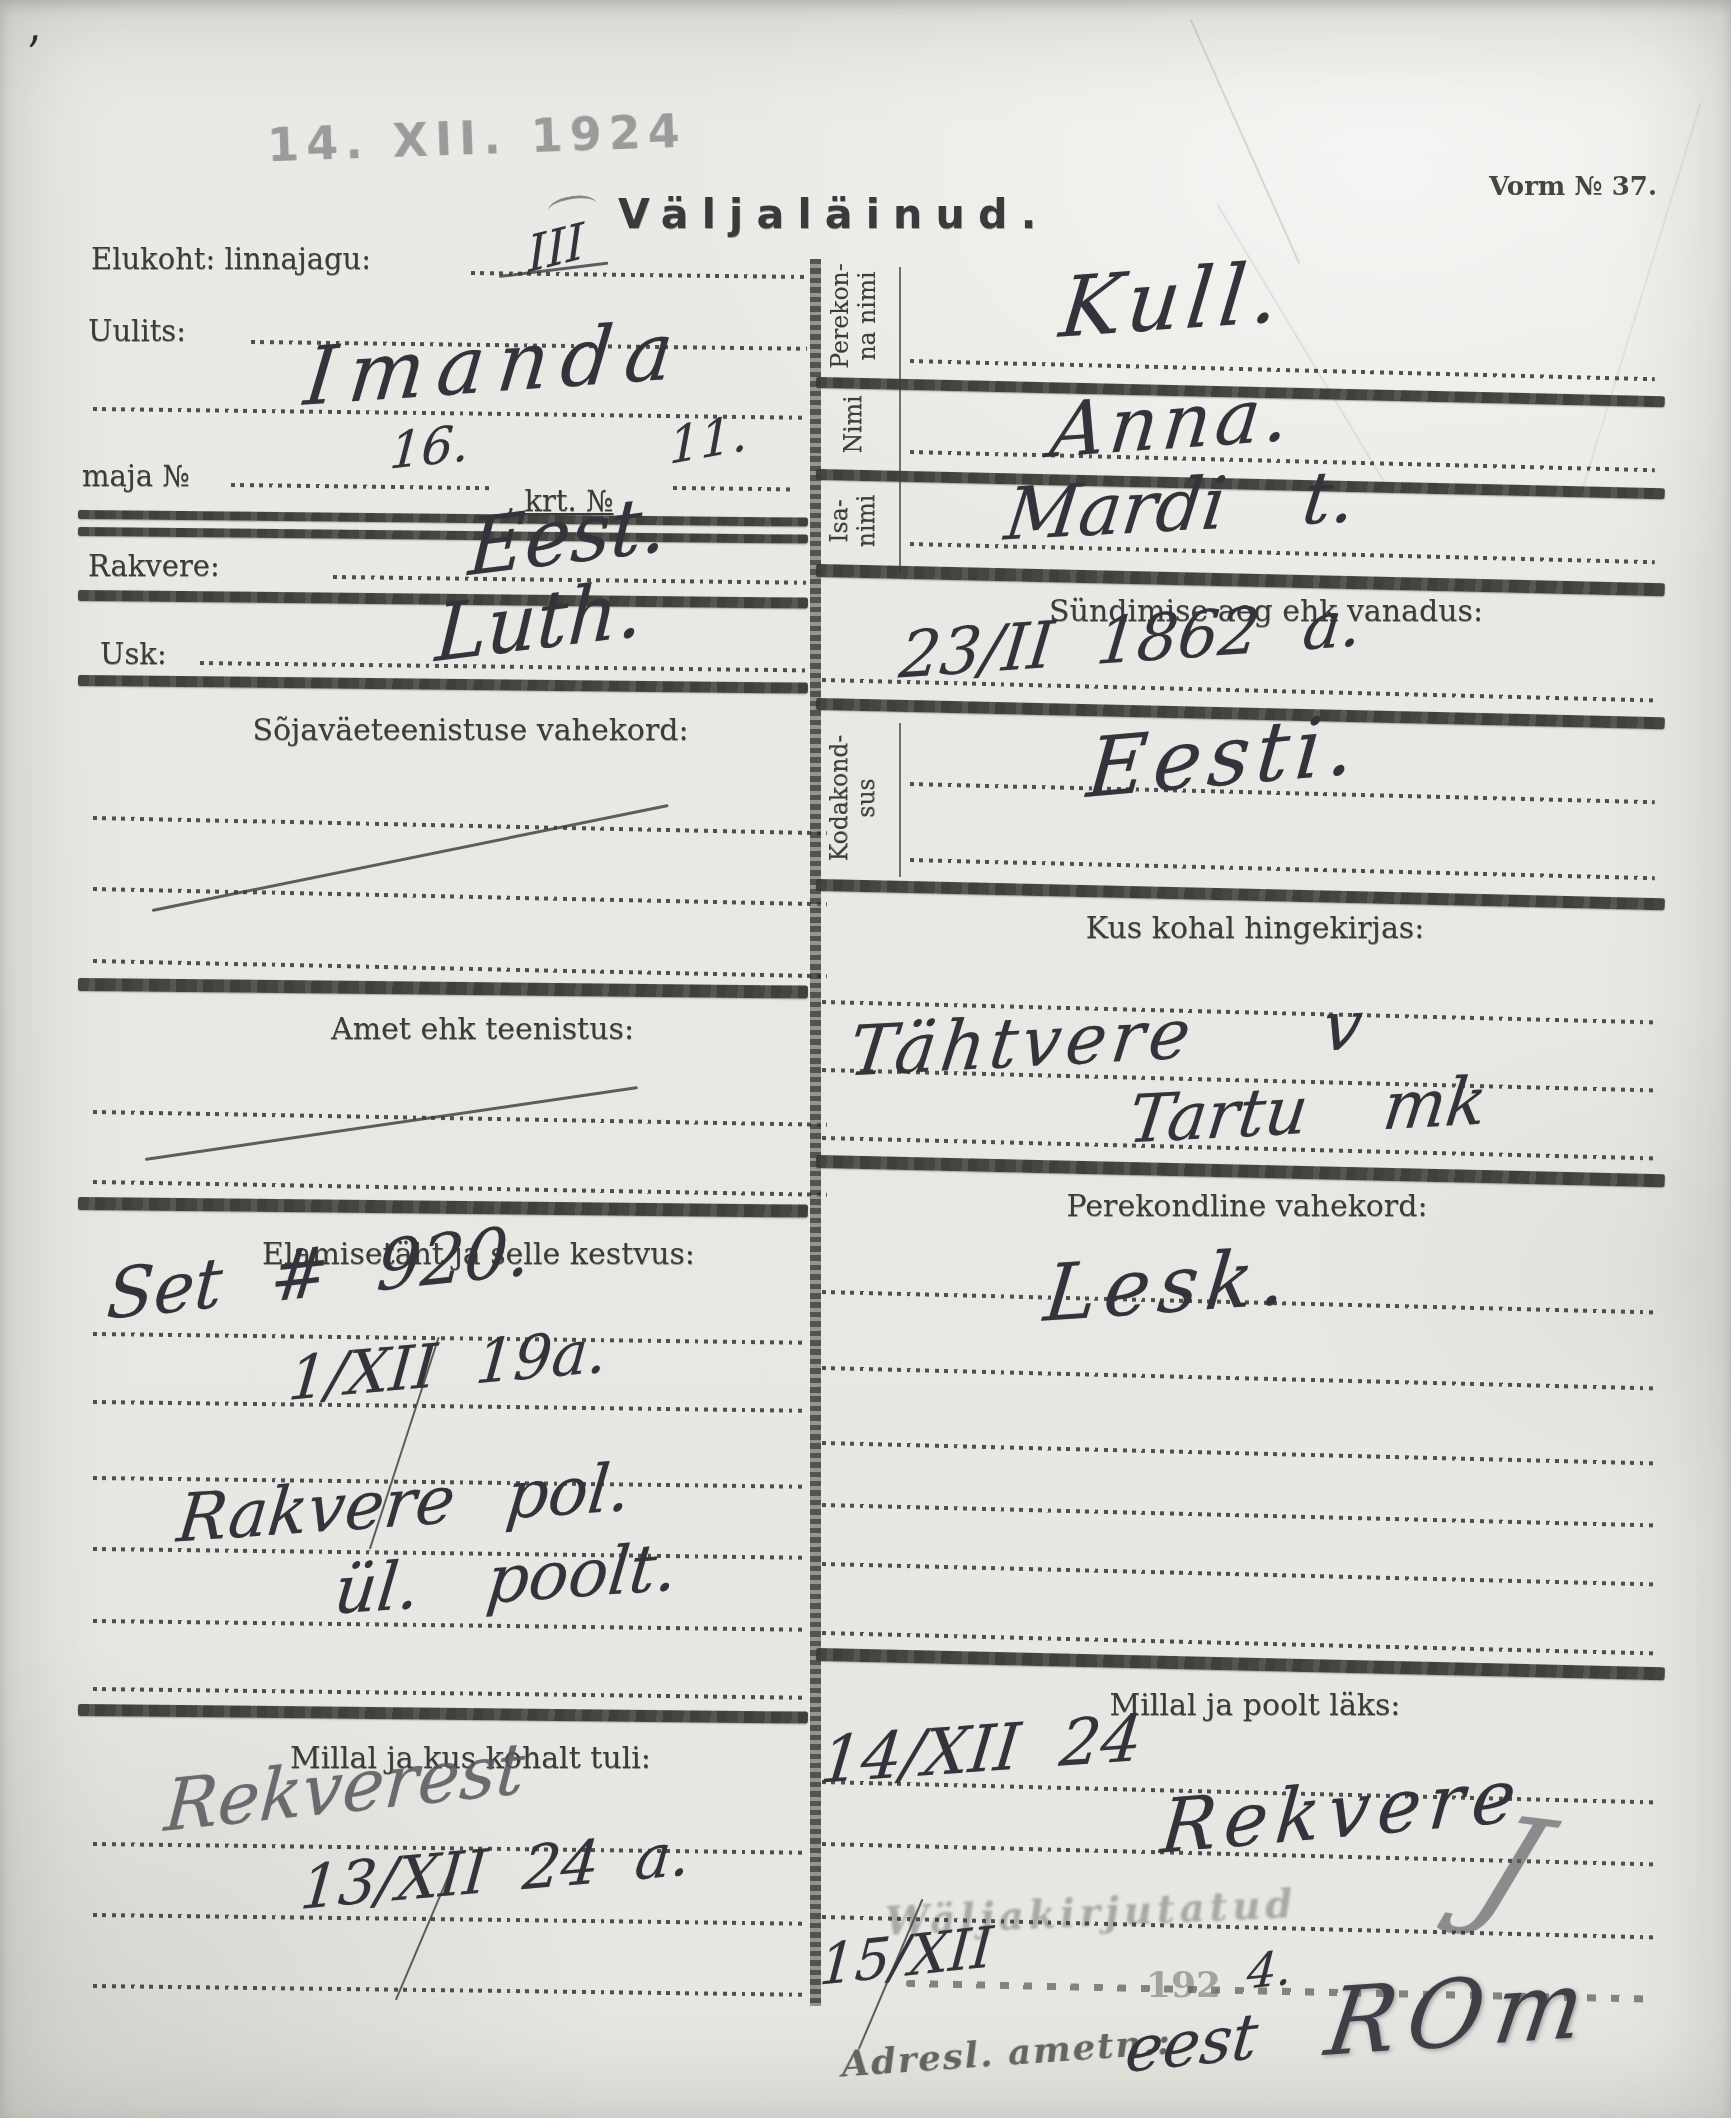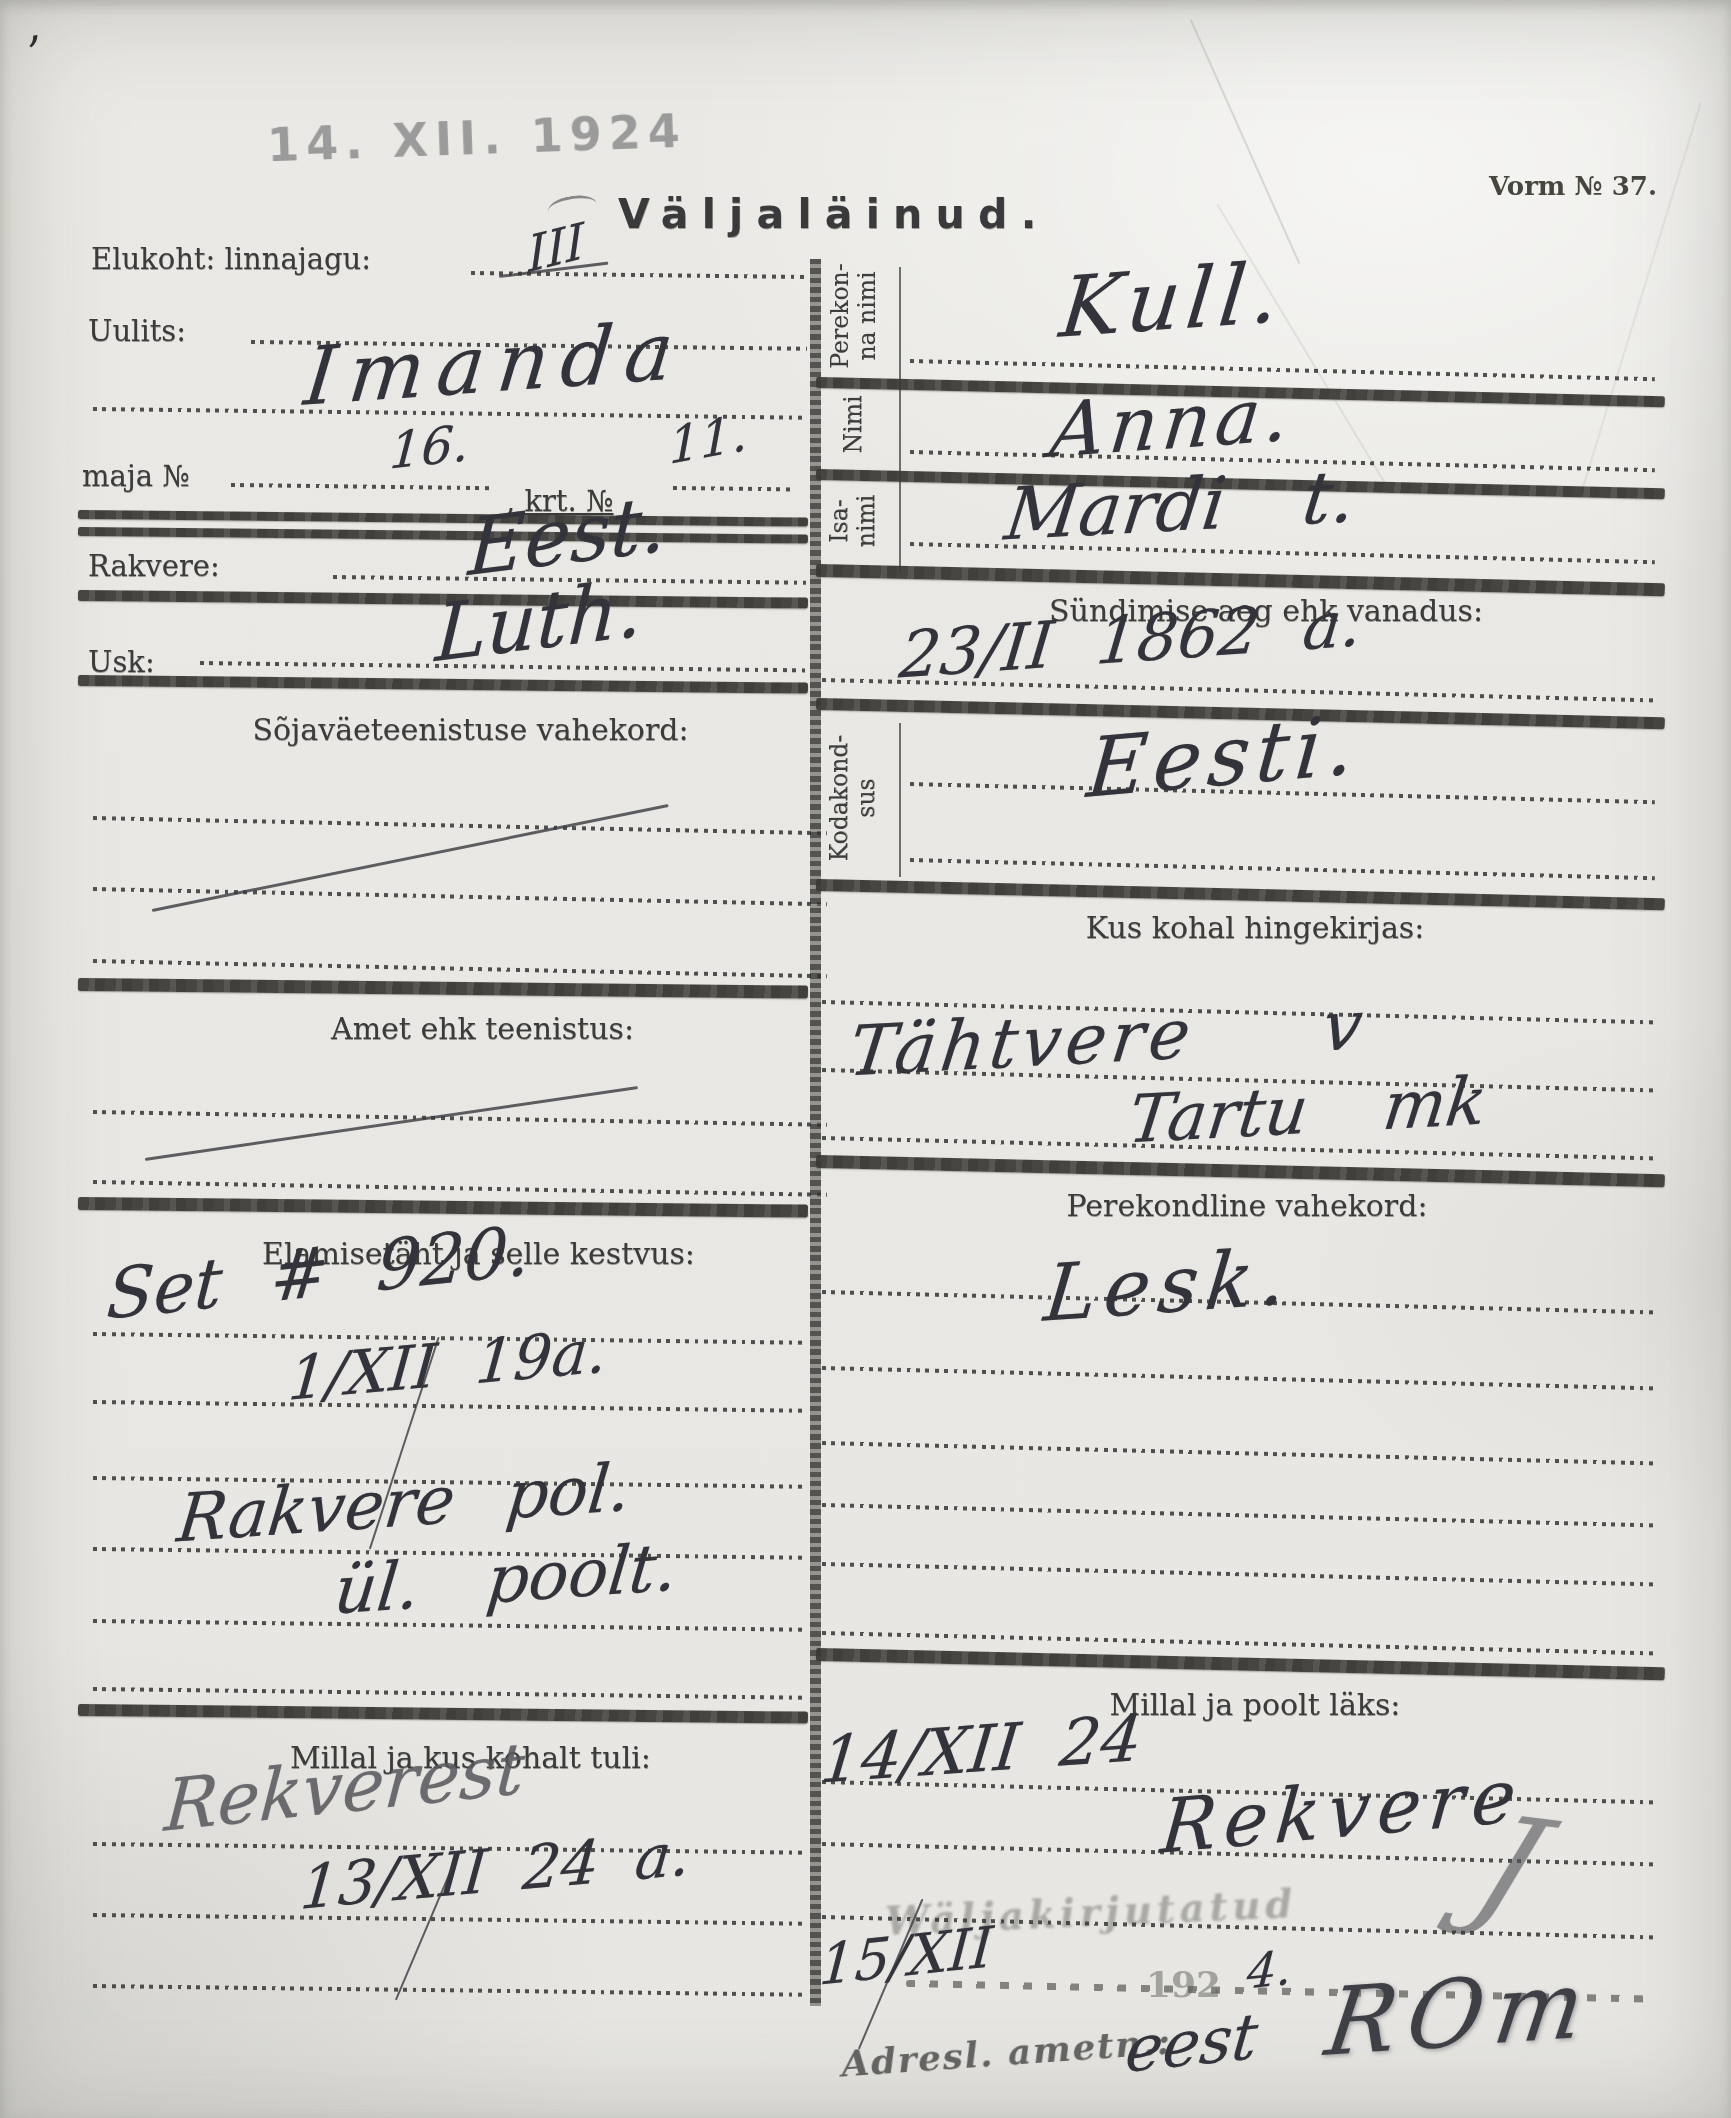--- a/index.html
+++ b/index.html
@@ -78,21 +78,21 @@
   <div class="hw" style="left:669px;top:417px;font-size:50px;transform:rotate(-10deg) skewX(-10deg);">11.</div>
 
   <div class="bar barl" style="left:78px;top:510px;width:730px;height:9.4px;"></div>
   <div class="bar barl" style="left:78px;top:527px;width:730px;height:9.4px;"></div>
 
   <div class="pl" style="left:88px;top:549px;">Rakvere:</div>
   <div class="hw" style="left:471px;top:502px;font-size:78px;transform:rotate(-7deg) skewX(-10deg);">Eest.</div>
   <div class="dl" style="left:333px;top:575px;width:473px;"></div>
   <div class="bar barl" style="left:78px;top:590px;width:730px;height:11px;"></div>
 
-  <div class="pl" style="left:88px;top:637px;margin-top:8px;">Usk:</div>
+  <div class="pl" style="left:100px;top:637px;">Usk:</div>
   <div class="hw" style="left:438px;top:588px;font-size:78px;transform:rotate(-7deg) skewX(-10deg);">Luth.</div>
   <div class="dl" style="left:200px;top:661px;width:607px;"></div>
   <div class="bar barl" style="left:78px;top:675px;width:730px;height:11px;"></div>
 
   <div class="ph" style="left:235px;top:712px;width:471px;">Sõjaväeteenistuse vahekord:</div>
   <div class="dl" style="left:93px;top:816px;width:734px;transform:rotate(1.2deg);"></div>
   <div class="dl" style="left:93px;top:887px;width:734px;transform:rotate(1.2deg);"></div>
   <div class="dl" style="left:93px;top:959px;width:734px;transform:rotate(1.2deg);"></div>
   <div class="stroke" style="left:152px;top:909px;width:527px;transform:rotate(-11.5deg);"></div>
   <div class="bar barl" style="left:78px;top:978px;width:730px;height:12.6px;"></div>

